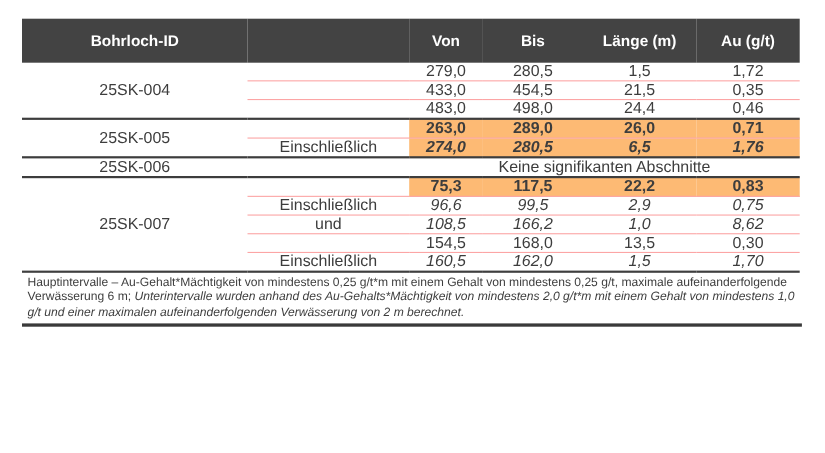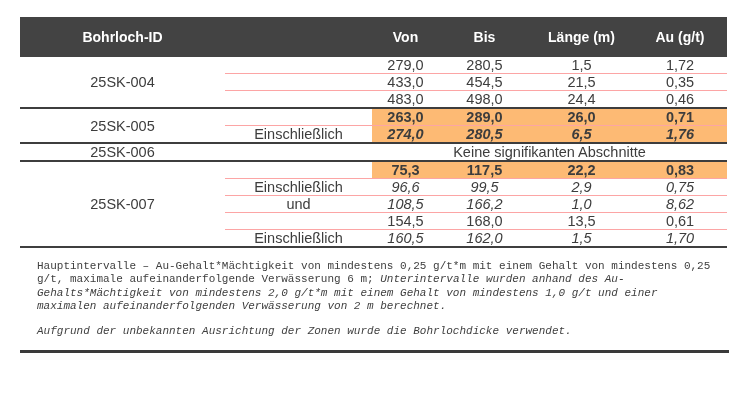--- a/index.html
+++ b/index.html
@@ -46,21 +46,21 @@
   tr.sub > td { border-top: 1px solid #fca5a5; }
 
   .footnote {
     width: 712px;
     margin-top: 3px;
     padding-left: 5px;
     font-size: 11px;
     line-height: 13.3px;
     color: #3e3e3e;
   }
-  .footnote p { margin: 12px; font-family: Liberation Mono, monospace; }
+  .footnote p { margin: 0; }
   .bottom-rule {
     width: 709px;
     border-top: 3px solid #3a3a3a;
     margin-top: 3px;
     height: 0;
   }
 </style>
 </head>
 <body>
 
@@ -152,32 +152,31 @@
         <td class="it">108,5</td>
         <td class="it">166,2</td>
         <td class="it">1,0</td>
         <td class="it">8,62</td>
       </tr>
       <tr class="sub">
         <td class="qual"></td>
         <td>154,5</td>
         <td>168,0</td>
         <td>13,5</td>
-        <td>0,61</td>
+        <td>0,30</td>
       </tr>
       <tr class="sub">
         <td class="qual">Einschließlich</td>
         <td class="it">160,5</td>
         <td class="it">162,0</td>
         <td class="it">1,5</td>
         <td class="it">1,70</td>
       </tr>
     </tbody>
   </table>
 
   <div class="footnote">
     <p><span>Hauptintervalle – Au-Gehalt*Mächtigkeit von mindestens 0,25 g/t*m mit einem Gehalt von mindestens 0,25 g/t, maximale aufeinanderfolgende Verwässerung 6 m; </span><span class="it">Unterintervalle wurden anhand des Au-Gehalts*Mächtigkeit von mindestens 2,0 g/t*m mit einem Gehalt von mindestens 1,0 g/t und einer maximalen aufeinanderfolgenden Verwässerung von 2 m berechnet.</span></p>
-    <p class="it">Aufgrund der unbekannten Ausrichtung der Zonen wurde die Bohrlochdicke verwendet.</p>
   </div>
 
   <div class="bottom-rule"></div>
 
 </div>
 
 </body></html>

